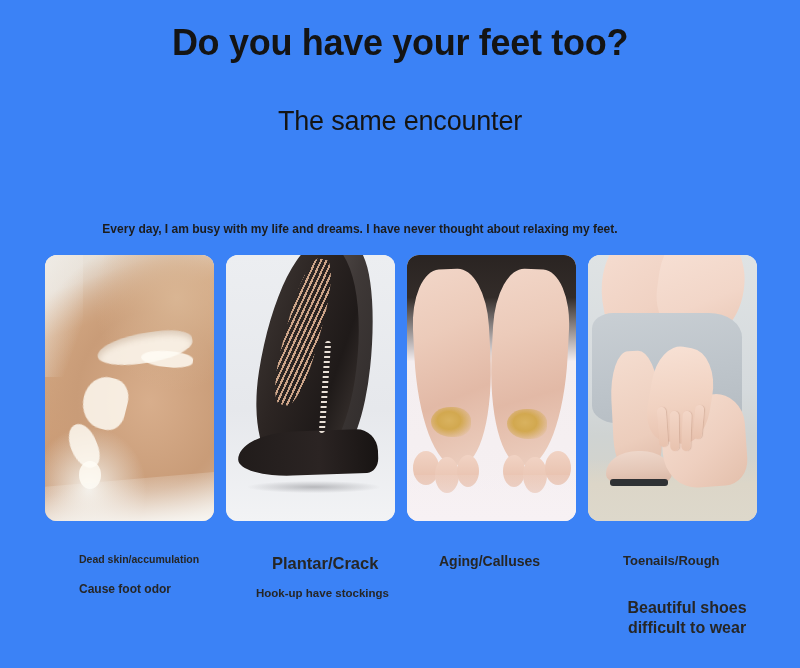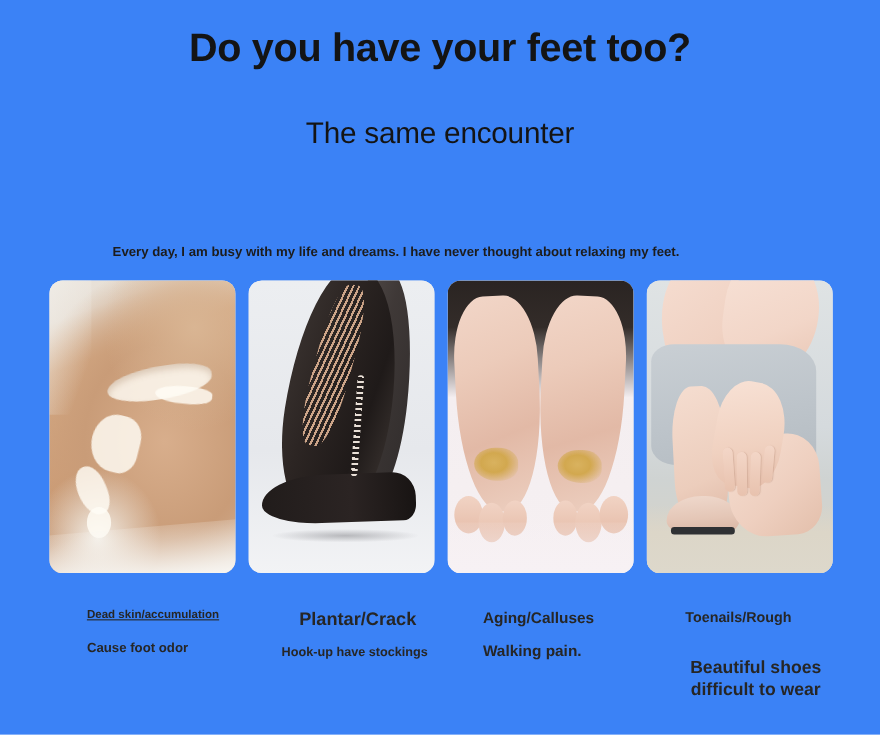--- a/index.html
+++ b/index.html
@@ -280,21 +280,21 @@
     gap: 12px;
   }
   .cap {
     width: 169px;
     flex: 0 0 auto;
     color: #262626;
   }
   .cap .l1 { font-weight: 700; line-height: 1.25; }
   .cap .l2 { font-weight: 700; line-height: 1.25; }
 
-  .cap-1 .l1 { font-size: 10.5px; margin-left: 34px; text-decoration: underline; }
+  .cap-1 .l1 { font-size: 10.5px; margin-left: 34px; }
   .cap-1 .l2 { font-size: 12px;   margin-left: 34px; margin-top: 16px; }
 
   .cap-2 .l1 { font-size: 16.5px; margin-left: 46px; }
   .cap-2 .l2 { font-size: 11.5px; margin-left: 30px; margin-top: 12px; }
 
   .cap-3 .l1 { font-size: 14px; margin-left: 32px; }
   .cap-3 .l2 { font-size: 14px; margin-left: 32px; margin-top: 12px; }
 
   .cap-4 .l1 { font-size: 13px; margin-left: 35px; }
   .cap-4 .l2 { font-size: 16px; margin-left: 35px; margin-top: 29px; width: 128px; text-align: center; }
@@ -376,21 +376,20 @@
       <div class="l2">Cause foot odor</div>
     </div>
 
     <div class="cap cap-2">
       <div class="l1">Plantar/Crack</div>
       <div class="l2">Hook-up have stockings</div>
     </div>
 
     <div class="cap cap-3">
       <div class="l1">Aging/Calluses</div>
-      <div class="l2">Walking pain.</div>
     </div>
 
     <div class="cap cap-4">
       <div class="l1">Toenails/Rough</div>
       <div class="l2">Beautiful shoes difficult to wear</div>
     </div>
 
   </div>
 
 </div>

